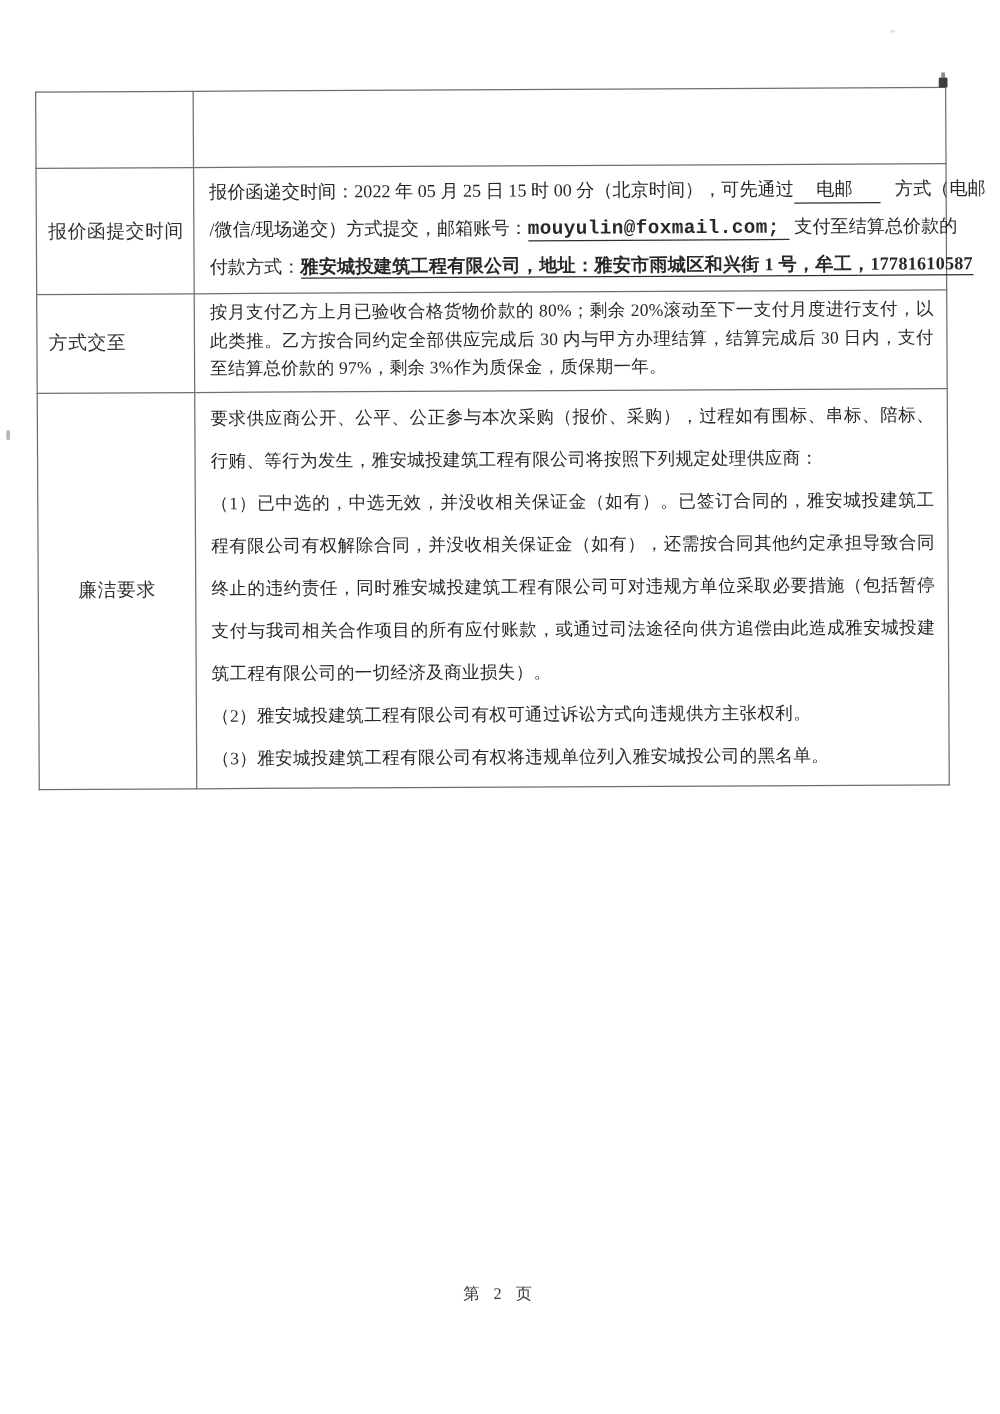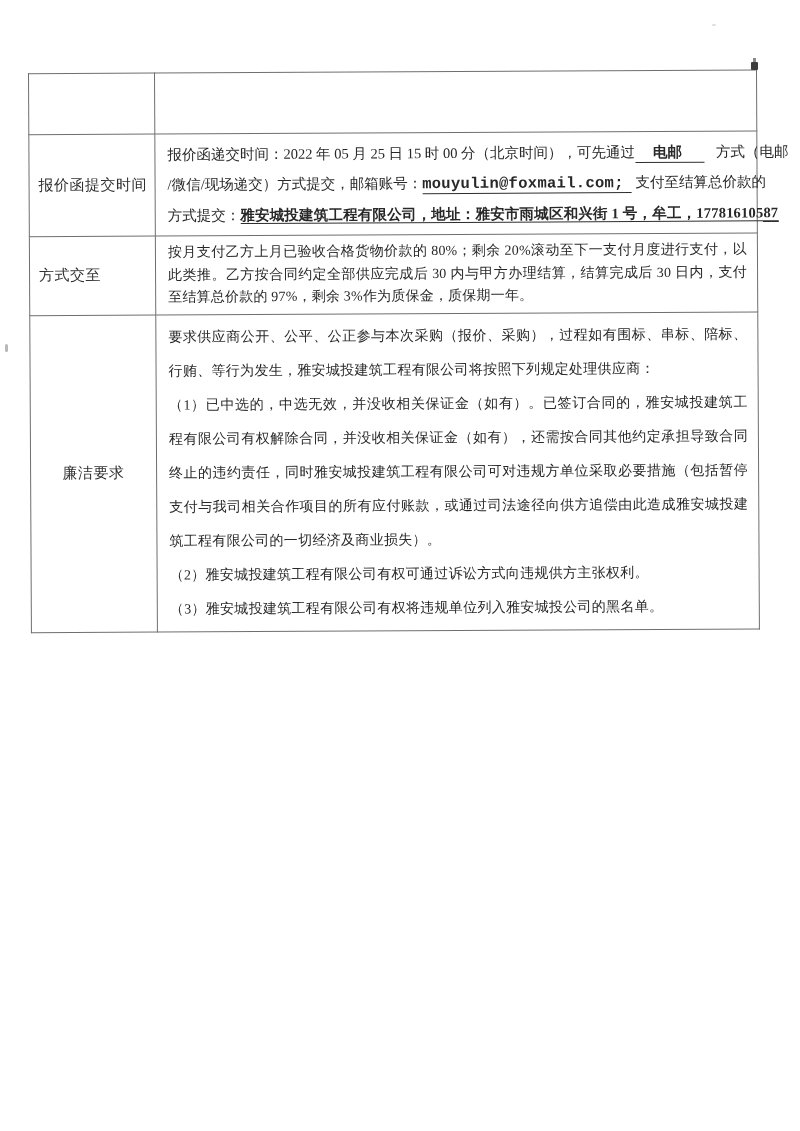--- a/index.html
+++ b/index.html
@@ -51,21 +51,21 @@
   .submit-line{
     line-height:30px;
     white-space:nowrap;
     font-size:14.5px;
   }
   .blank-underline{
     display:inline-block;
     border-bottom:1.2px solid #2e2e2e;
     padding:0 22px 0 18px;
     margin-right:12px;
-    font-weight:bold;
+    font-weight:normal;
     line-height:19px;
   }
   .email-underline{
     font-family:"Liberation Mono","DejaVu Sans Mono",monospace;
     font-weight:bold;
     font-size:15.5px;
     border-bottom:1.2px solid #2e2e2e;
     padding-right:8px;
     letter-spacing:0.3px;
   }
@@ -122,21 +122,21 @@
       <tr class="row-empty">
         <td class="label-cell"></td>
         <td class="content-cell"></td>
       </tr>
 
       <tr class="row-submit">
         <td class="label-cell">报价函提交时间</td>
         <td class="content-cell">
           <div class="submit-line"><span>报价函递交时间：2022 年 05 月 25 日 15 时 00 分（北京时间），可先通过</span><span class="blank-underline">电邮</span><span>方式（电邮</span></div>
           <div class="submit-line"><span>/微信/现场递交）方式提交，邮箱账号：</span><span class="email-underline">mouyulin@foxmail.com;</span><span> 支付至结算总价款的</span></div>
-          <div class="submit-line"><span>方式提交：</span><span class="address-underline">雅安城投建筑工程有限公司，地址：雅安市雨城区和兴街 1 号，牟工，17781610587</span></div>
+          <div class="submit-line"><span>付款方式：</span><span class="address-underline">雅安城投建筑工程有限公司，地址：雅安市雨城区和兴街 1 号，牟工，17781610587</span></div>
         </td>
       </tr>
 
       <tr class="row-payment">
         <td class="label-cell">方式交至</td>
         <td class="content-cell">
           <div class="payment-text">按月支付乙方上月已验收合格货物价款的 80%；剩余 20%滚动至下一支付月度进行支付，以此类推。乙方按合同约定全部供应完成后 30 内与甲方办理结算，结算完成后 30 日内，支付至结算总价款的 97%，剩余 3%作为质保金，质保期一年。</div>
         </td>
       </tr>
 
@@ -145,17 +145,18 @@
         <td class="content-cell integrity-body">
           <p>要求供应商公开、公平、公正参与本次采购（报价、采购），过程如有围标、串标、陪标、行贿、等行为发生，雅安城投建筑工程有限公司将按照下列规定处理供应商：</p>
           <p>（1）已中选的，中选无效，并没收相关保证金（如有）。已签订合同的，雅安城投建筑工程有限公司有权解除合同，并没收相关保证金（如有），还需按合同其他约定承担导致合同终止的违约责任，同时雅安城投建筑工程有限公司可对违规方单位采取必要措施（包括暂停支付与我司相关合作项目的所有应付账款，或通过司法途径向供方追偿由此造成雅安城投建筑工程有限公司的一切经济及商业损失）。</p>
           <p>（2）雅安城投建筑工程有限公司有权可通过诉讼方式向违规供方主张权利。</p>
           <p>（3）雅安城投建筑工程有限公司有权将违规单位列入雅安城投公司的黑名单。</p>
         </td>
       </tr>
     </tbody>
   </table>
 
+  <div class="page-footer">第 2 页</div>
 
   <div class="artifact corner-mark"></div>
   <div class="artifact speck-left"></div>
   <div class="artifact speck-top"></div>
 </div>
 
 </body></html>

